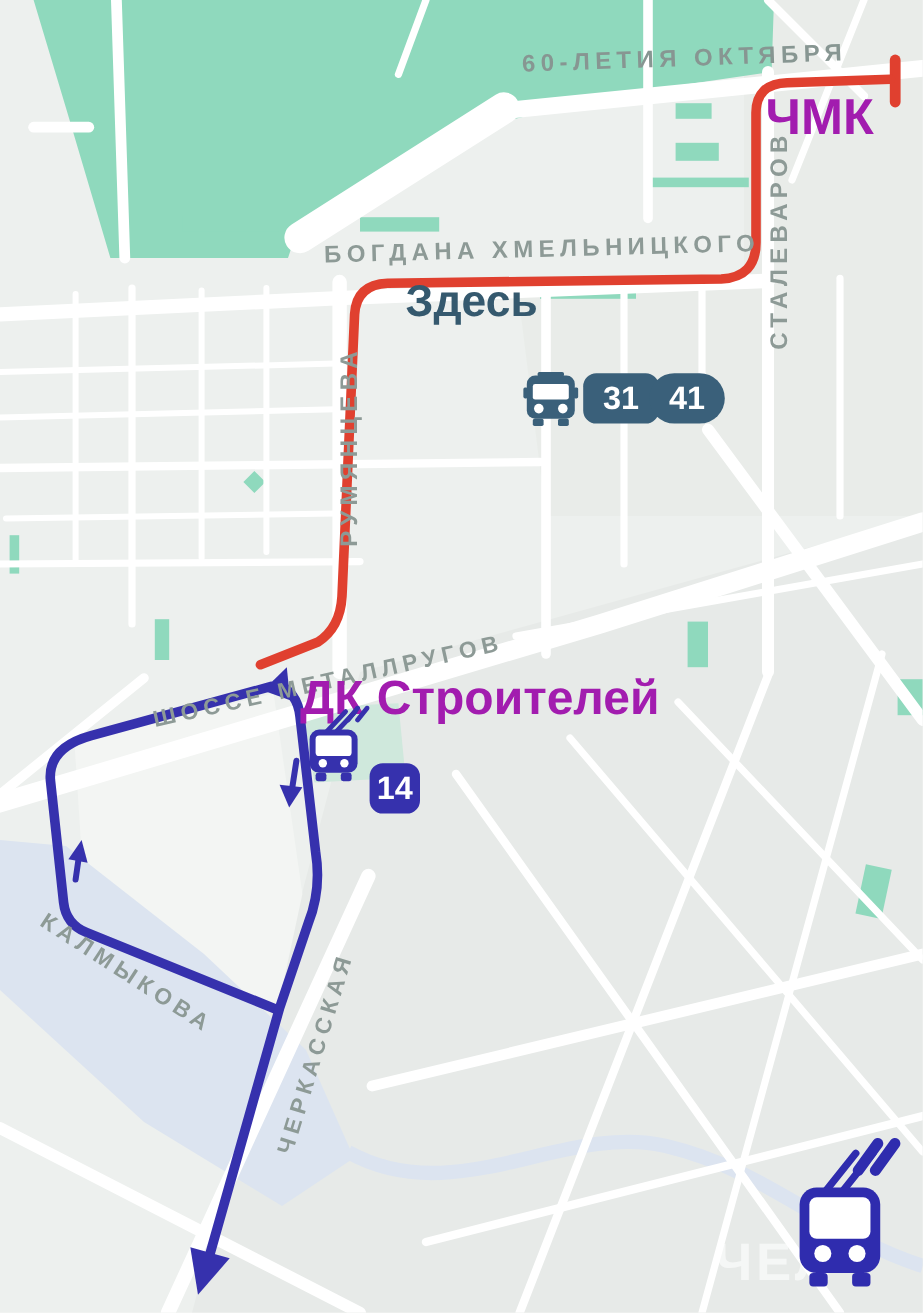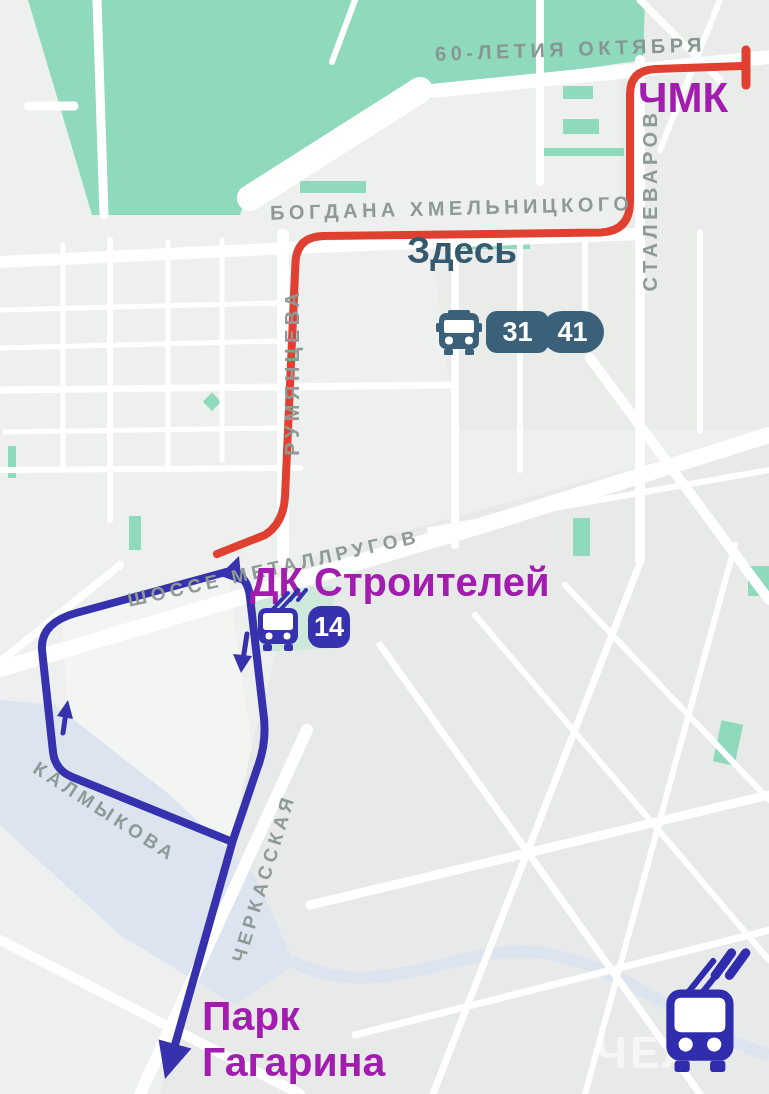--- a/index.html
+++ b/index.html
@@ -10,21 +10,21 @@
   #map-svg{position:absolute;left:0;top:0;}
   .lbl{position:absolute;white-space:nowrap;}
   .street{
     color:#8d9a96;font-weight:bold;font-size:19px;letter-spacing:4.5px;
   }
   .street.light{color:#879692;}
   .vertical{transform-origin:center center;}
   .stop{color:#a21caf;font-weight:bold;}
   .hint{
     color:#35596e;font-weight:bold;font-size:37px;line-height:41px;
-    text-align:center;
+    text-align:left;
   }
   .badge{
     position:absolute;width:63px;height:42px;border-radius:11px;
     display:flex;align-items:center;justify-content:center;
     color:#ffffff;font-weight:bold;font-size:27px;
   }
   .badge.slate{background:#3a607a;}
   .badge.indigo{background:#3631ad;}
   .icon{position:absolute;}
   .watermark{
@@ -154,24 +154,20 @@
   <div class="lbl street" style="left:128px;top:590px;transform:rotate(-12.5deg);transform-origin:left center;">ШОССЕ МЕТАЛЛРУГОВ</div>
 
   <div class="lbl street" style="left:105px;top:812px;transform:translate(-50%,-50%) rotate(33deg);">КАЛМЫКОВА</div>
 
   <div class="lbl street" style="left:264px;top:878px;transform:translate(-50%,-50%) rotate(-73deg);">ЧЕРКАССКАЯ</div>
 
   <div class="lbl stop" style="left:638px;top:74px;font-size:42px;">ЧМК</div>
 
   <div class="lbl stop" style="left:250px;top:560px;font-size:40px;">ДК Строителей</div>
 
-  <div class="lbl stop" style="left:202px;top:993px;font-size:41px;line-height:46px;">
-    <span style="display:block;">Парк</span>
-    <span style="display:block;">Гагарина</span>
-  </div>
 
   <div class="lbl hint" style="left:338px;top:230px;width:248px;">
     <span style="display:block;">Здесь</span>
   </div>
 
   <svg class="icon" style="left:436px;top:310px;" width="46" height="46" viewBox="0 0 46 46">
     <rect x="12" y="0" width="22" height="4" rx="1.5" fill="#3a607a"></rect>
     <rect x="3" y="3" width="40" height="36" rx="7" fill="#3a607a"></rect>
     <rect x="8" y="10" width="30" height="13" rx="2" fill="#ffffff"></rect>
     <circle cx="13" cy="30.5" r="4" fill="#ffffff"></circle>
@@ -191,21 +187,21 @@
       <path d="M 42 12 L 50 2"></path>
         <path d="M 50 12 L 58 2"></path>
     </g>
     <rect x="10" y="20" width="40" height="36" rx="8" fill="#3631ad"></rect>
     <rect x="15" y="25" width="30" height="17" rx="3" fill="#ffffff"></rect>
     <circle cx="21" cy="48" r="3.5" fill="#ffffff"></circle>
     <circle cx="39" cy="48" r="3.5" fill="#ffffff"></circle>
     <rect x="15" y="56" width="9" height="7" rx="2" fill="#3631ad"></rect>
     <rect x="36" y="56" width="9" height="7" rx="2" fill="#3631ad"></rect>
   </svg>
-  <div class="badge indigo" style="left:308px;top:606px;width:42px;border-radius:13px;">14</div>
+  <div class="badge indigo" style="left:308px;top:636px;width:42px;">14</div>
 
   <div class="lbl watermark" style="left:596px;top:1028px;">ЧЕЛ</div>
 
   <svg class="icon" style="left:648px;top:948px;" width="112" height="130" viewBox="0 0 110 126">
     <g stroke="#2f2cae" stroke-linecap="round" fill="none">
       <path d="M 40 42 L 64 12" stroke-width="6"></path>
       <path d="M 54 42 L 78 12" stroke-width="6"></path>
       <path d="M 66 26 L 82 4" stroke-width="9"></path>
       <path d="M 80 26 L 96 4" stroke-width="9"></path>
     </g>

